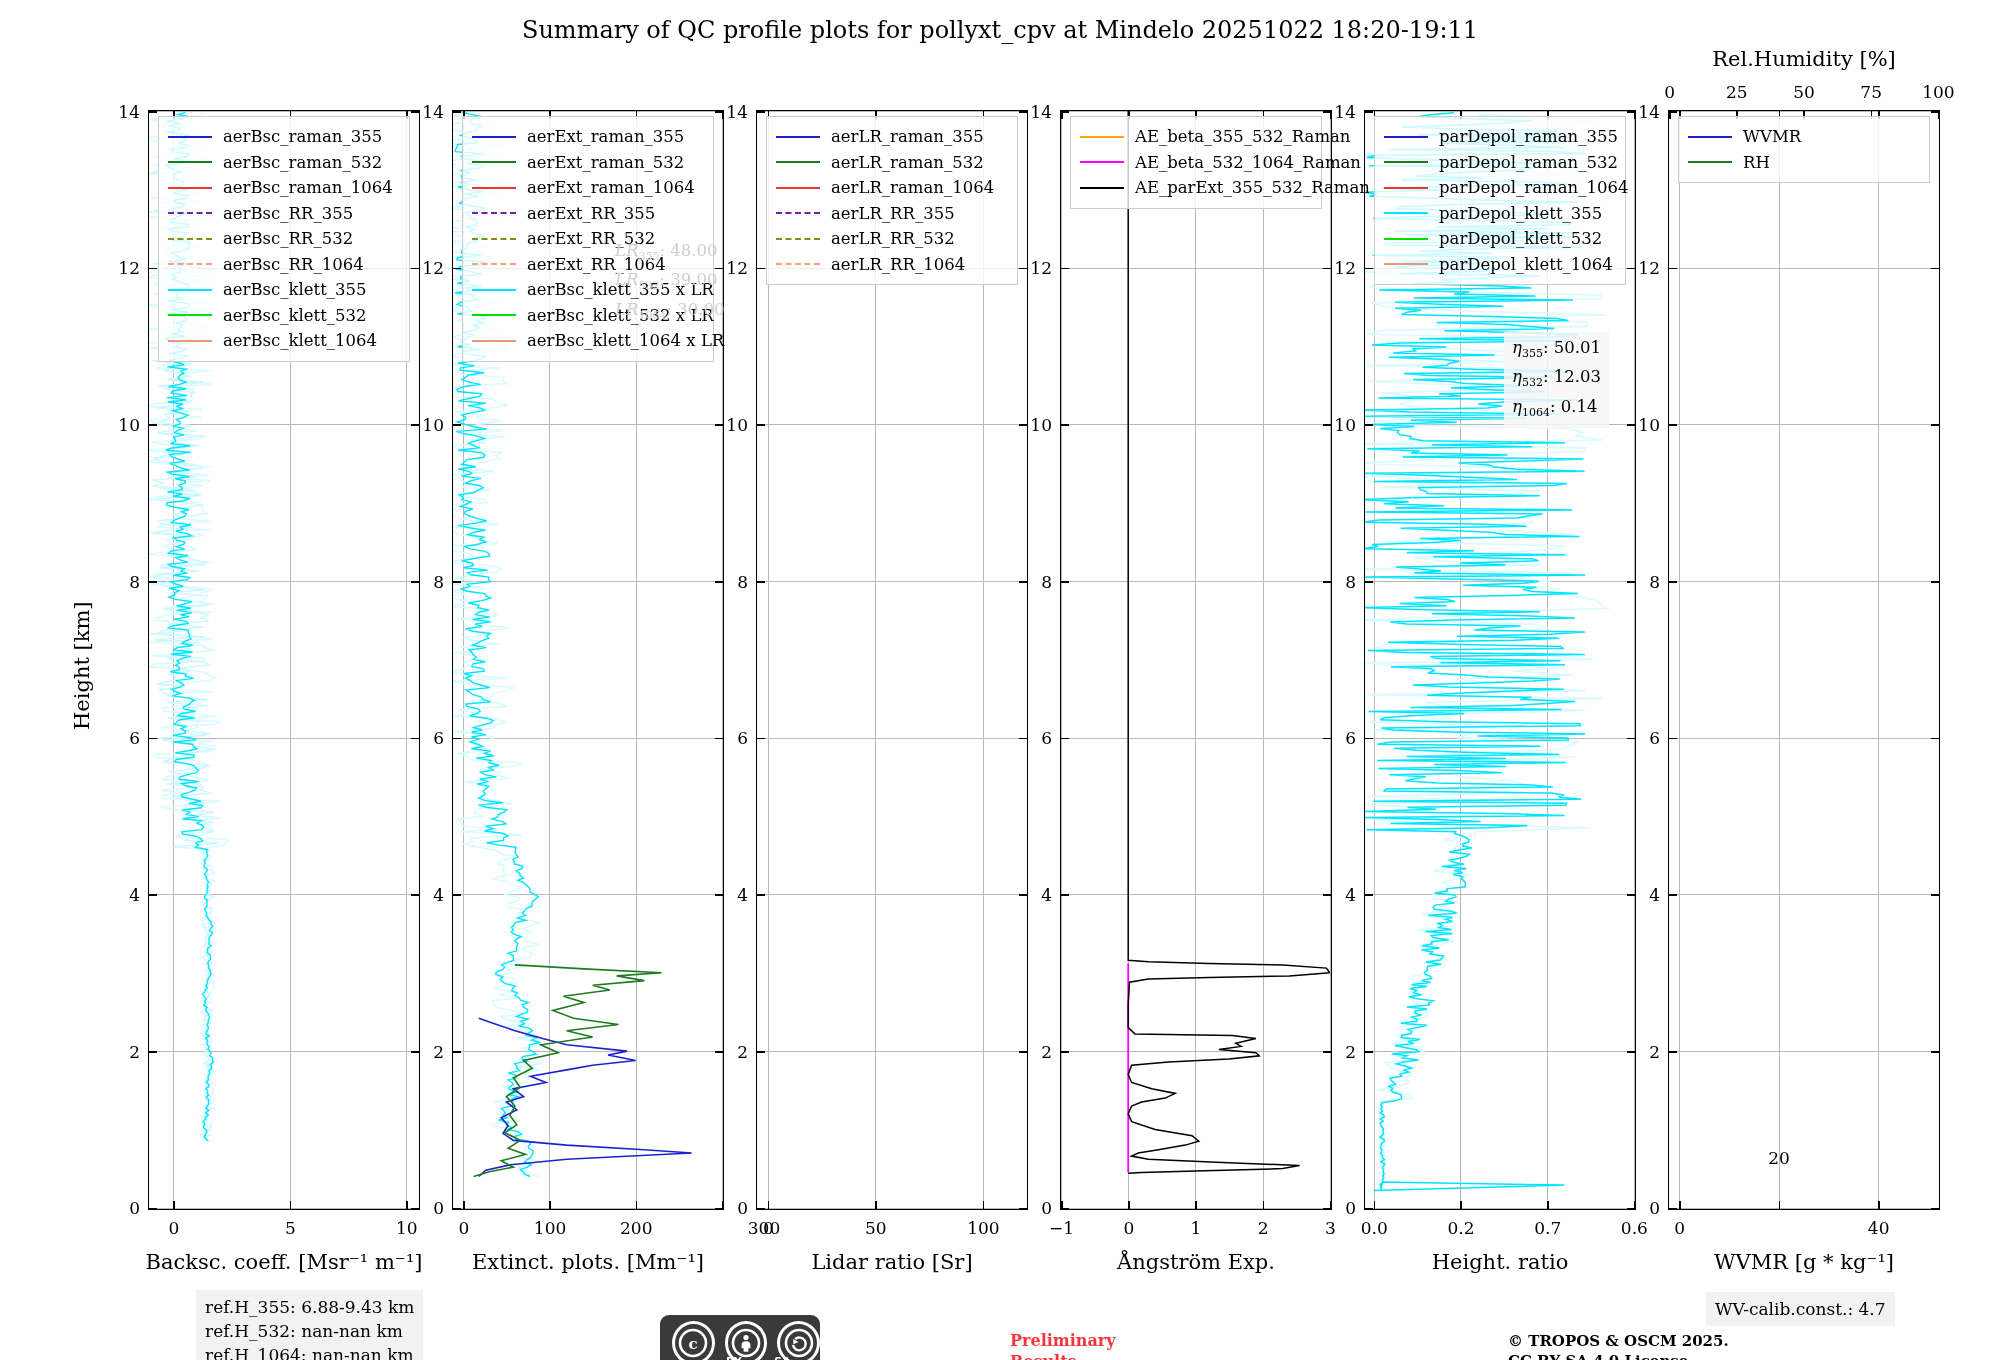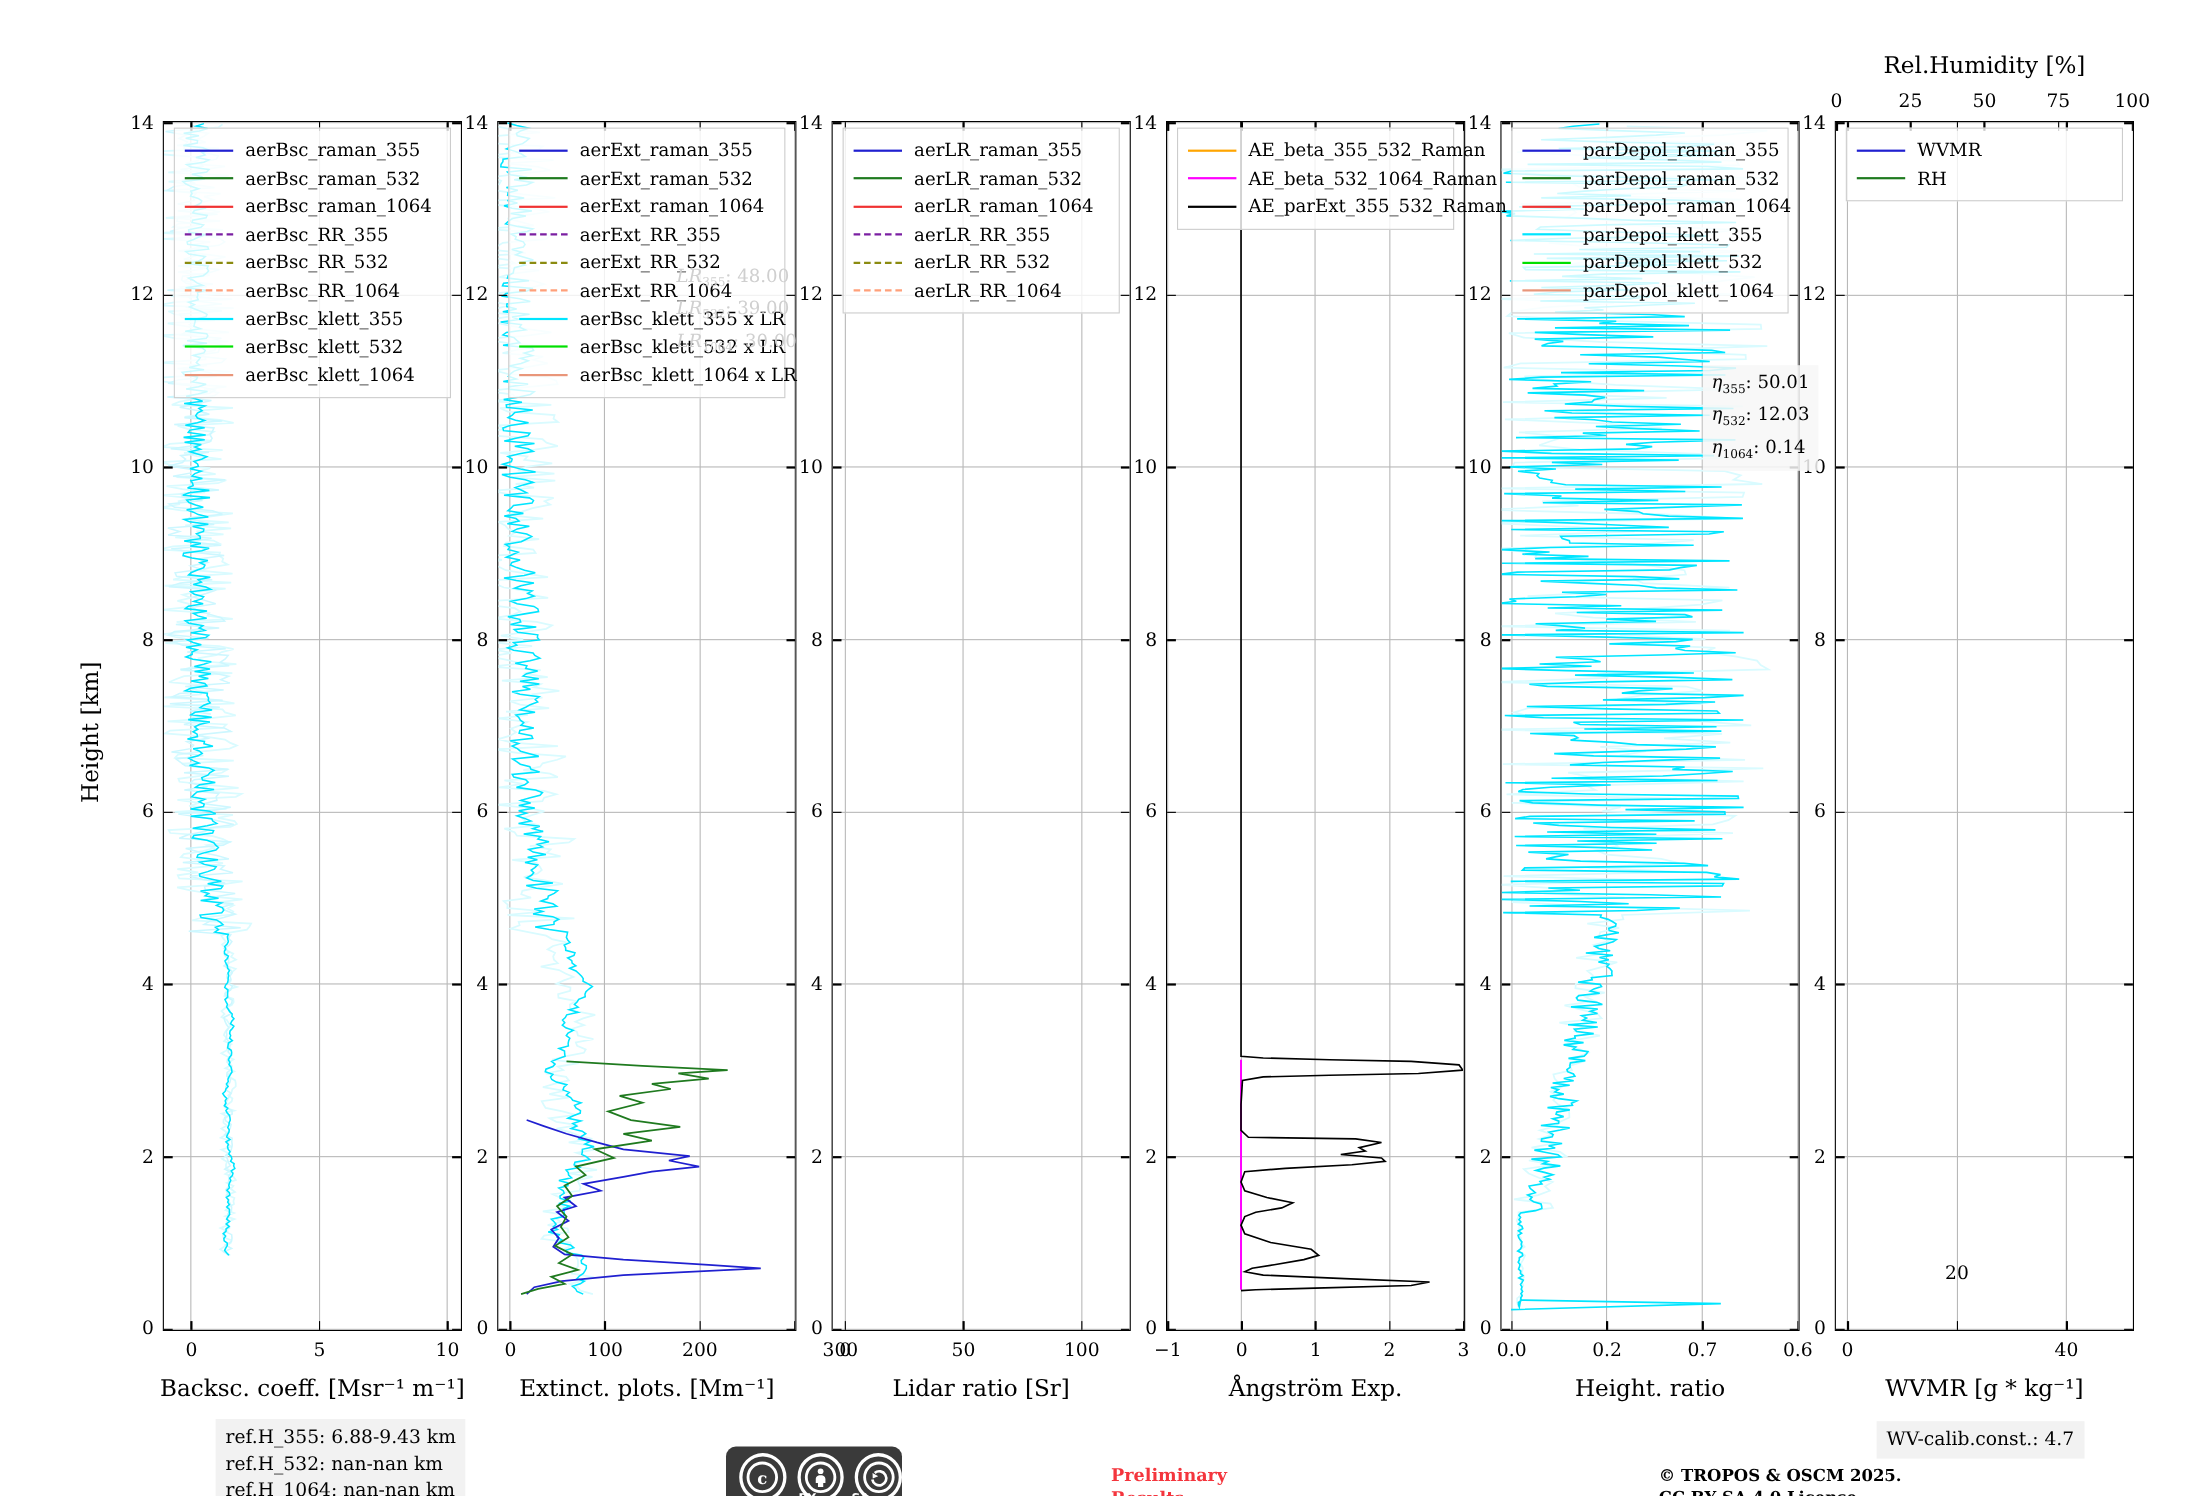--- a/index.html
+++ b/index.html
@@ -63,20 +63,21 @@
              display:flex;align-items:center;justify-content:center;color:#fff;
              font-size:22px;font-weight:bold;font-family:"DejaVu Serif",serif;}
   .cc-sub{position:absolute;color:#fff;font-size:11px;font-weight:bold;
           font-family:"DejaVu Sans","Liberation Sans",sans-serif;}
   svg{display:block;}
 </style>
 </head>
 <body>
 
 <div id="figure">
+  <div id="suptitle">Summary of QC profile plots for pollyxt_cpv at Mindelo 20251022 18:20-19:11</div>
   <div id="ylabel" style="left: 70px; top: 730px;">Height [km]</div>
   <div id="panels-root">
       <div class="panel" style="left: 148px; width: 272px;">
         <div class="grid-v" style="left: 24.4364px;"></div>
         <div class="grid-v" style="left: 140.8px;"></div>
         <div class="grid-v" style="left: 257.164px;"></div>
         <div class="grid-h" style="top: 1096.8px;"></div>
         <div class="grid-h" style="top: 940.114px;"></div>
         <div class="grid-h" style="top: 783.429px;"></div>
         <div class="grid-h" style="top: 626.743px;"></div>
@@ -483,21 +484,21 @@
         </div>
         <div class="row">
           <span class="swatch" style="border-top-style: solid; border-top-color: rgb(0, 224, 0);"></span>
           <span class="lbl">parDepol_klett_532</span>
         </div>
         <div class="row">
           <span class="swatch" style="border-top-style: solid; border-top-color: rgb(233, 150, 122);"></span>
           <span class="lbl">parDepol_klett_1064</span>
         </div>
       </div>
-      <div class="infobox" style="left: 1504px; top: 332px; margin-left: 44px;">
+      <div class="infobox" style="left: 1504px; top: 332px;">
         <div><span class="ital">η</span><sub>355</sub>: 50.01</div>
         <div><span class="ital">η</span><sub>532</sub>: 12.03</div>
         <div><span class="ital">η</span><sub>1064</sub>: 0.14</div>
       </div>
       <div class="panel" style="left: 1668px; width: 272px;">
         <div class="grid-v" style="left: 9.95556px;"></div>
         <div class="grid-v" style="left: 109.511px;"></div>
         <div class="grid-v" style="left: 209.067px;"></div>
         <div class="grid-h" style="top: 1096.8px;"></div>
         <div class="grid-h" style="top: 940.114px;"></div>

